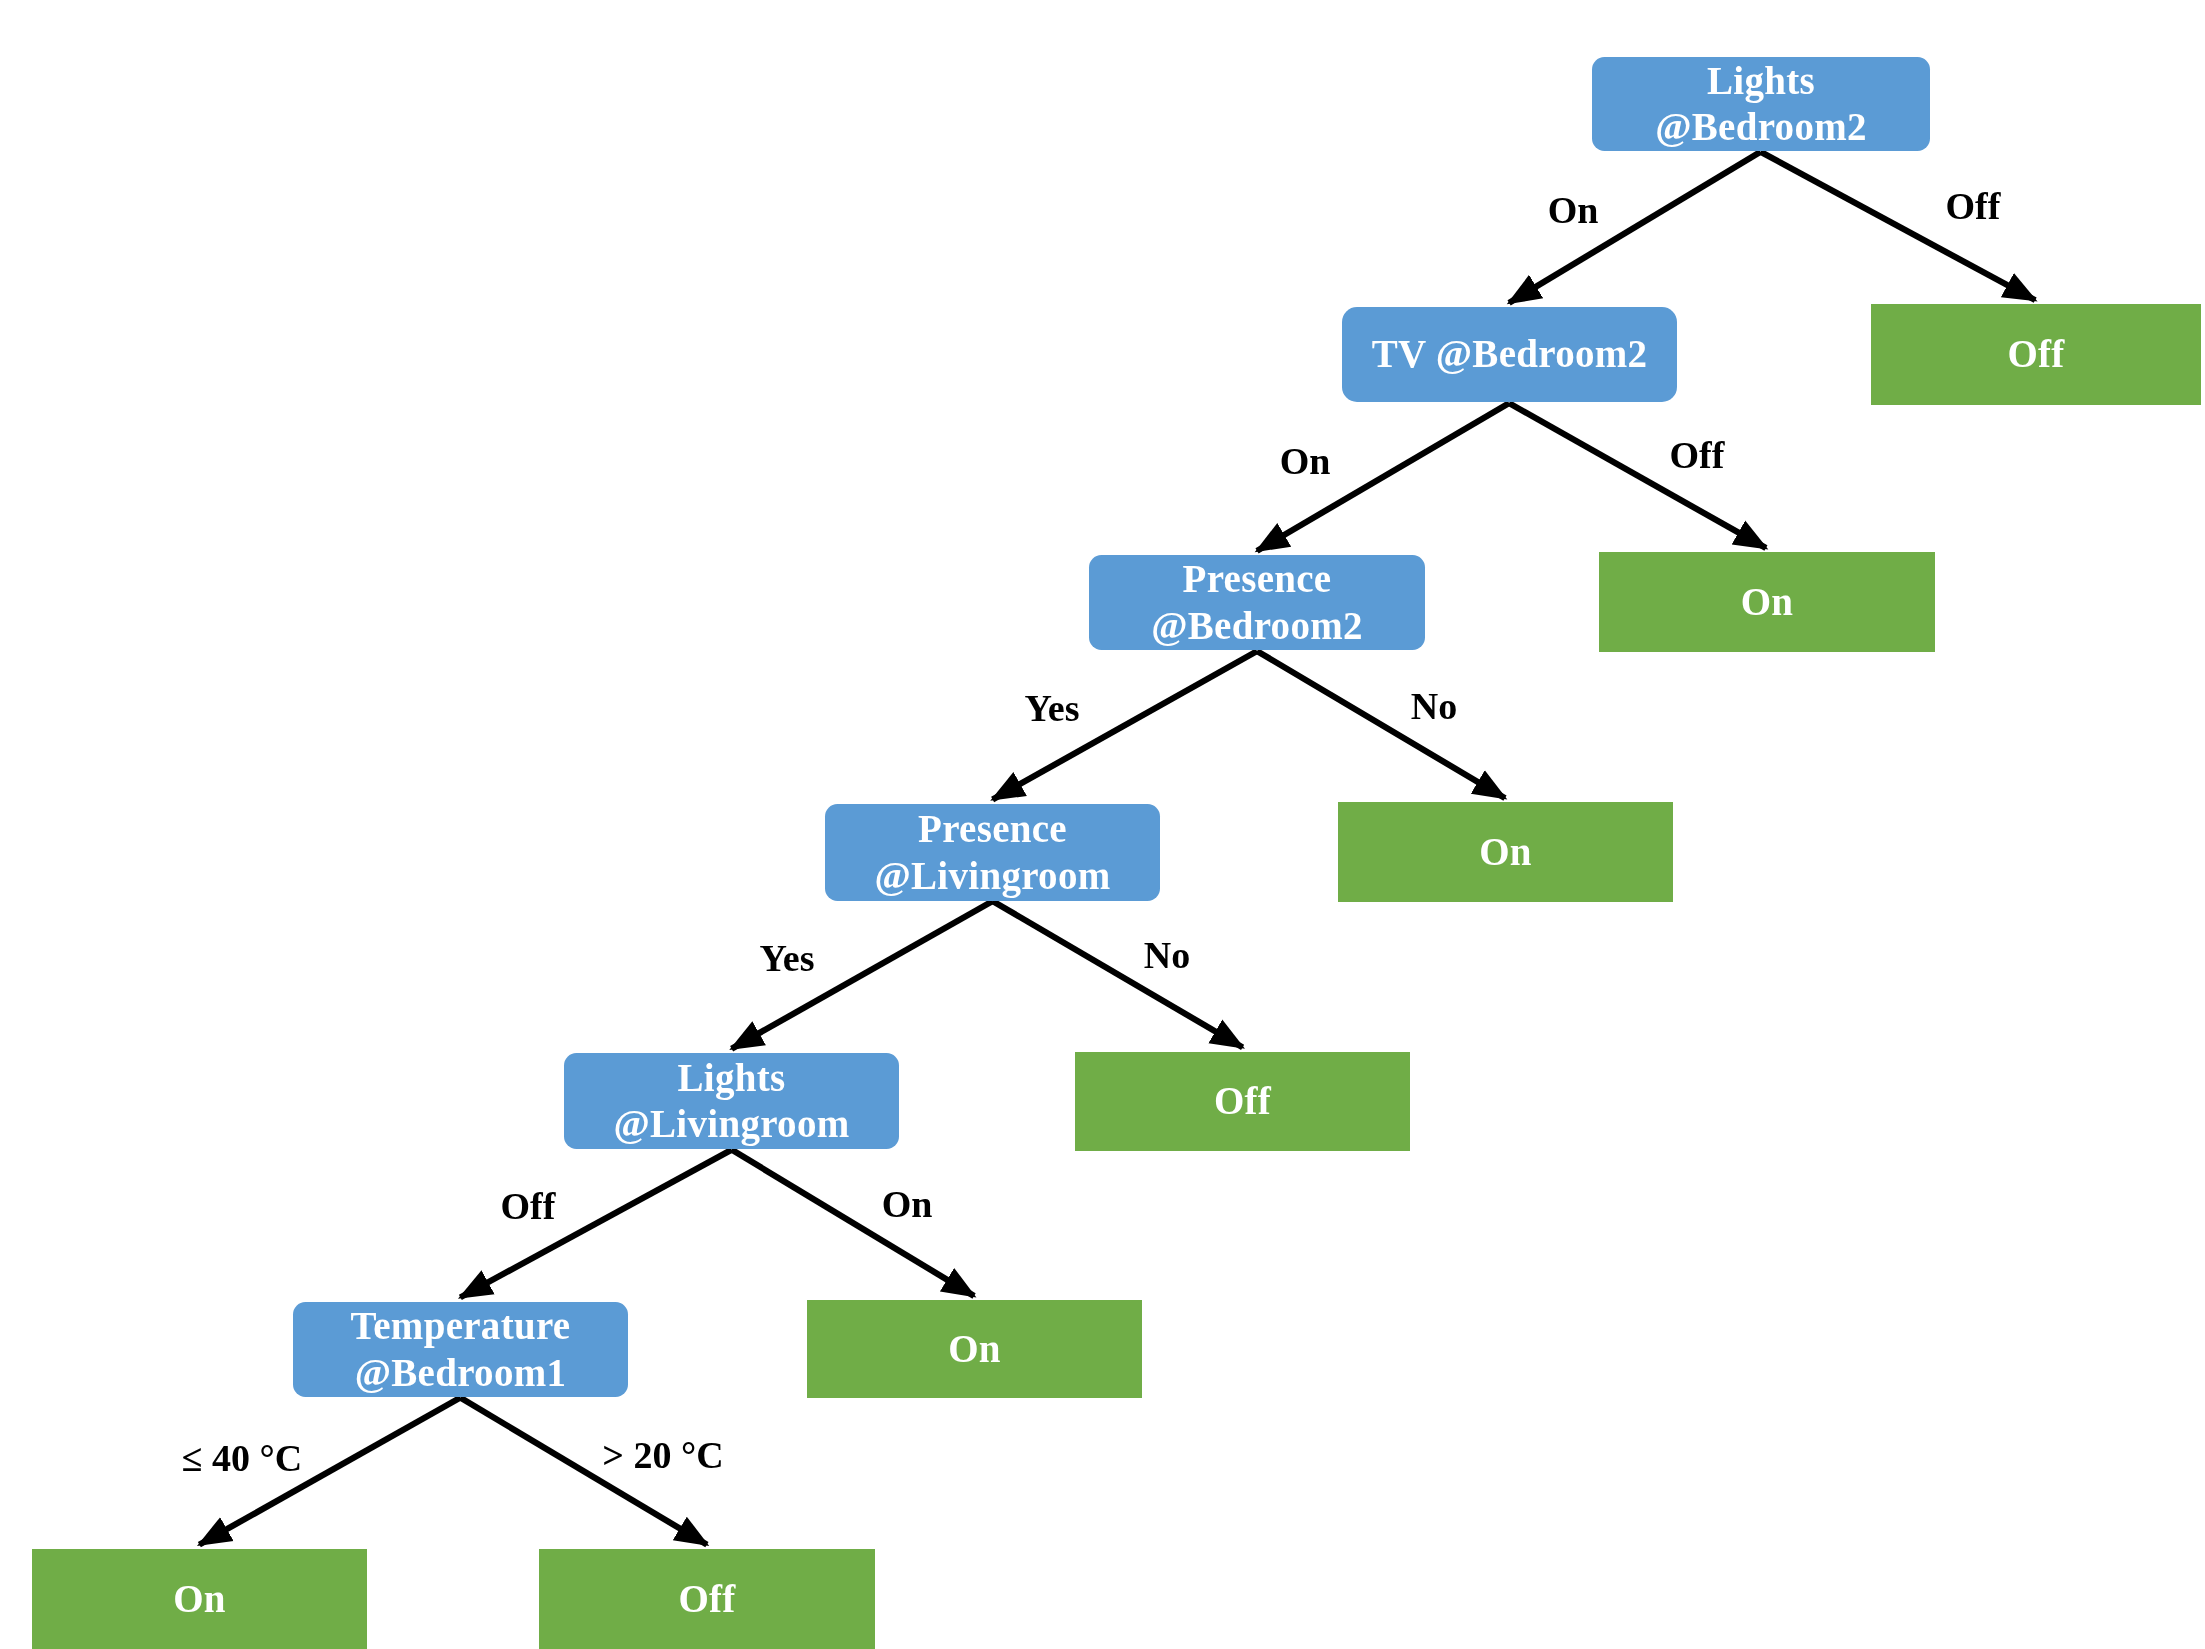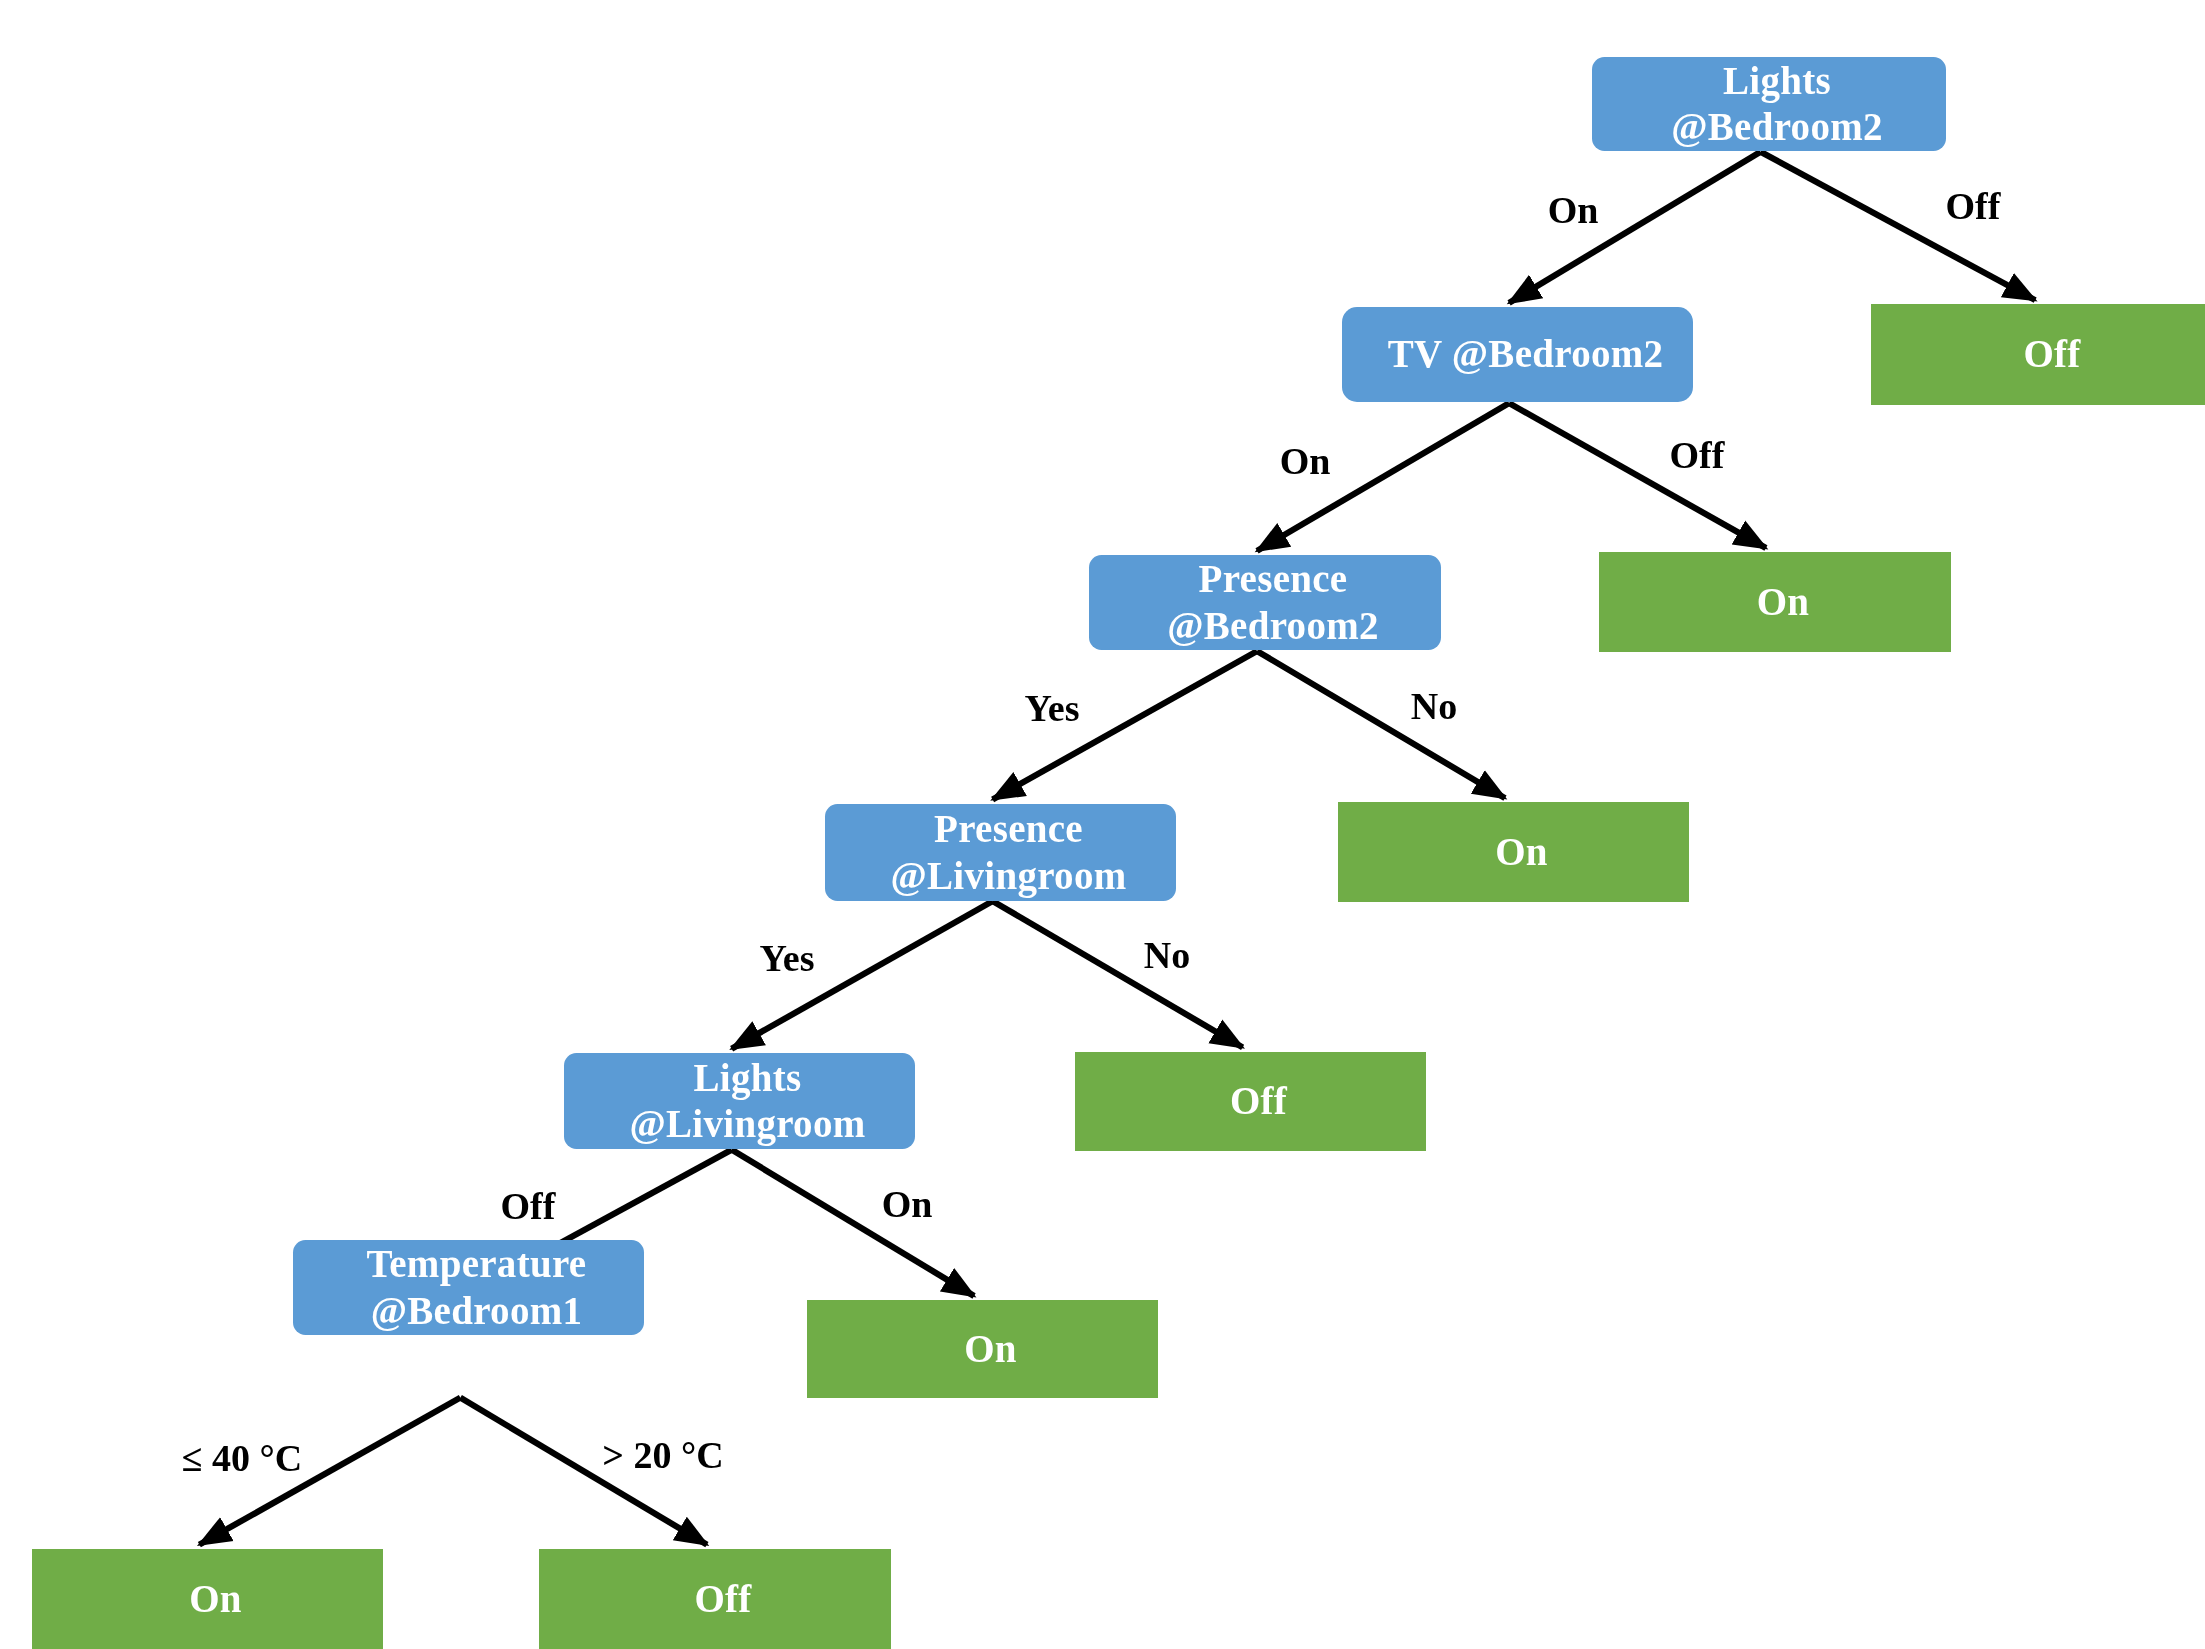--- a/index.html
+++ b/index.html
@@ -1,21 +1,21 @@
 <!DOCTYPE html>
 <html style="font-size:11px"><head>
 <meta charset="utf-8">
 <style>
   html,body{margin:0;padding:0;background:#ffffff;}
   #canvas{position:relative;width:2205px;height:1649px;background:#ffffff;overflow:hidden;
           font-family:"Liberation Serif","DejaVu Serif",serif;}
   #edge-layer{position:absolute;left:0;top:0;width:2205px;height:1649px;}
   .node{position:absolute;display:flex;align-items:center;justify-content:center;
         text-align:center;color:#ffffff;font-weight:700;font-size:39px;line-height:1.18;
-        white-space:pre-line;letter-spacing:0.3px;padding-left:16px;}
+        white-space:pre-line;letter-spacing:0.3px;}
   .decision{background:#5B9BD5;border-radius:12.4px;}
   .leaf{background:#70AD47;border-radius:0;}
   .edge-label{position:absolute;transform:translate(-50%,-50%);color:#000000;
         font-weight:700;font-size:38px;white-space:nowrap;}
   line.edge{stroke:#000000;stroke-width:9;}
 </style>
 </head>
 <body>
 
 <div id="canvas">
@@ -43,21 +43,21 @@
   <div id="node-layer">
       <div class="node decision" style="left: 1592px; top: 57px; width: 338px; height: 94px;">Lights
 @Bedroom2</div>
       <div class="node decision" style="left: 1342px; top: 307px; width: 335px; height: 95px; border-radius: 15px;">TV @Bedroom2</div>
       <div class="node decision" style="left: 1089px; top: 555px; width: 336px; height: 95px;">Presence
 @Bedroom2</div>
       <div class="node decision" style="left: 825px; top: 804px; width: 335px; height: 97px;">Presence
 @Livingroom</div>
       <div class="node decision" style="left: 564px; top: 1053px; width: 335px; height: 96px;">Lights
 @Livingroom</div>
-      <div class="node decision" style="left: 293px; top: 1240px; width: 335px; height: 95px;">Temperature
+      <div class="node decision" style="left: 293px; top: 1302px; width: 335px; height: 95px;">Temperature
 @Bedroom1</div>
       <div class="node leaf" style="left: 1871px; top: 304px; width: 330px; height: 101px;">Off</div>
       <div class="node leaf" style="left: 1599px; top: 552px; width: 336px; height: 100px;">On</div>
       <div class="node leaf" style="left: 1338px; top: 802px; width: 335px; height: 100px;">On</div>
       <div class="node leaf" style="left: 1075px; top: 1052px; width: 335px; height: 99px;">Off</div>
       <div class="node leaf" style="left: 807px; top: 1300px; width: 335px; height: 98px;">On</div>
       <div class="node leaf" style="left: 32px; top: 1549px; width: 335px; height: 100px;">On</div>
       <div class="node leaf" style="left: 539px; top: 1549px; width: 336px; height: 100px;">Off</div>
     </div>
   <div id="label-layer">

